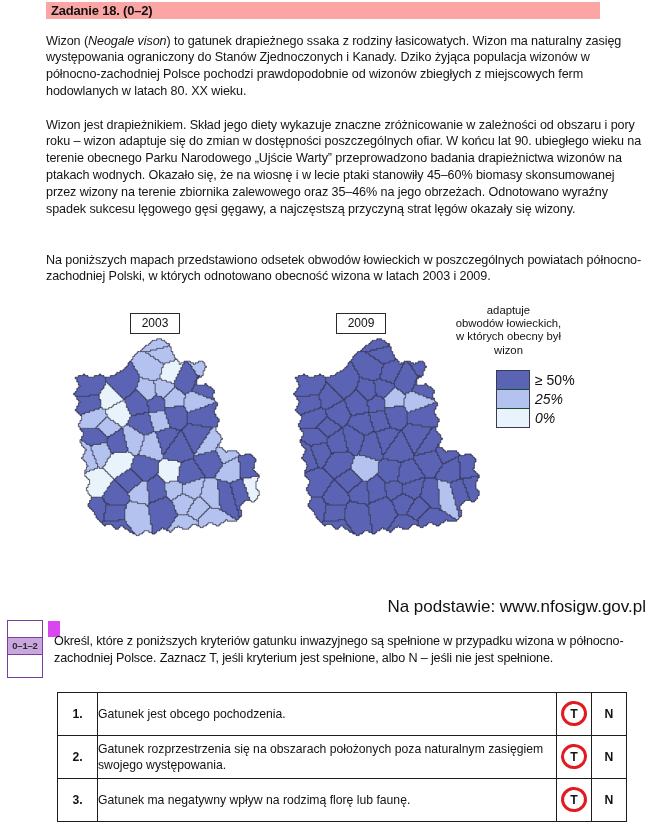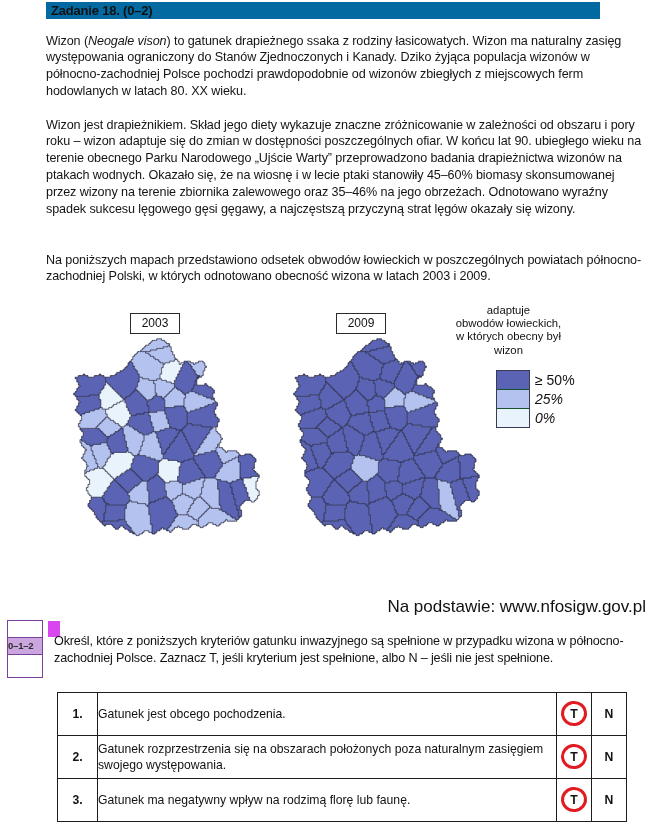--- a/index.html
+++ b/index.html
@@ -16,21 +16,21 @@
     overflow: hidden;
   }
 
   
   .task-header {
     position: absolute;
     left: 46px;
     top: 2px;
     width: 554px;
     height: 17px;
-    background: #0369a1;
+    background: #fca5a5;
   }
   .task-header-label {
     position: absolute;
     left: 5px;
     top: 1px;
     font-size: 13px;
     font-weight: bold;
     letter-spacing: -0.2px;
     color: #111;
     white-space: nowrap;
@@ -136,20 +136,21 @@
     text-align: center;
     padding: 2px 0 3px 12px;
     letter-spacing: 0.2px;
     margin-left: 40px;
   }
   .score-pts {
     background: #c9a6dd;
     color: #2b2b2b;
     font-size: 9.5px;
     font-weight: bold;
+    text-align: center;
     padding: 2px 0 3px 0;
     border-top: 1px solid #7a3f9d;
     border-bottom: 1px solid #7a3f9d;
     letter-spacing: -0.2px;
   }
   .score-blank {
     background: #ffffff;
     height: 22px;
   }
 

